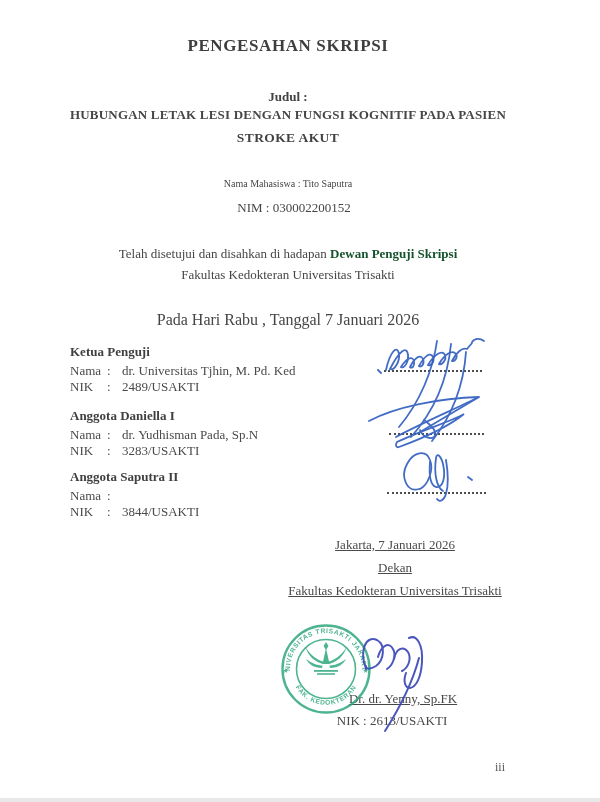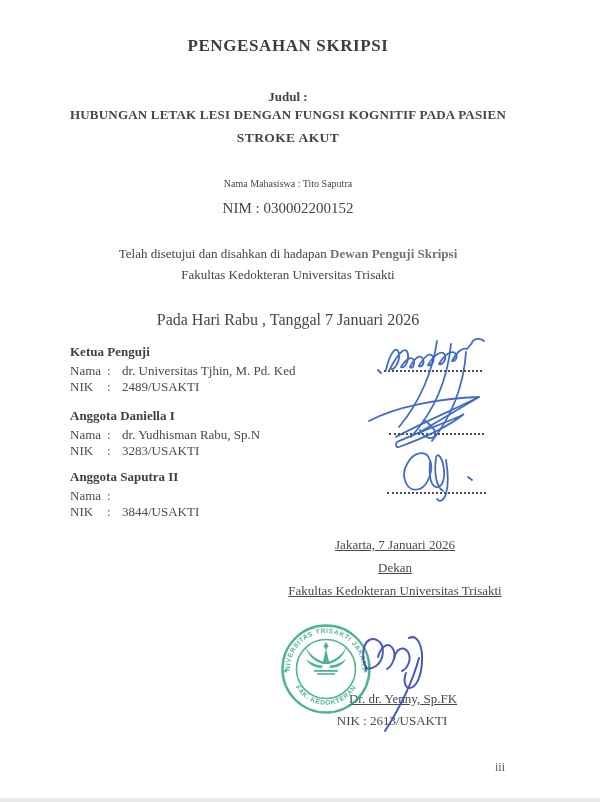--- a/index.html
+++ b/index.html
@@ -12,25 +12,25 @@
     color:#454545;
     overflow:hidden;
   }
   .abs{position:absolute;}
   .centered-col{left:0;width:576px;text-align:center;}
   .doc-title{top:36px;font-size:17px;font-weight:bold;letter-spacing:.6px;color:#3e3e3e;}
   .judul-label{top:89px;font-size:13px;font-weight:bold;color:#424242;}
   .judul-line1{top:107px;font-size:13px;font-weight:bold;color:#464646;letter-spacing:.2px;}
   .judul-line2{top:130px;font-size:13.5px;font-weight:bold;color:#424242;letter-spacing:.4px;}
   .nama-line{top:178px;font-size:10px;}
-  .nim-line{top:200px;font-size:15px;}
+  .nim-line{top:200px;font-size:13px;padding-left:6px;}
   .telah-line{top:246px;font-size:13px;}
   .fak-line{top:267px;font-size:13px;}
   .pada-line{top:311px;font-size:16px;}
-  .bold{font-weight:bold;color:#737373;margin-top:45px;}
+  .bold{font-weight:bold;color:#14532d;margin-top:45px;}
   .examiner{left:70px;width:310px;font-size:13px;color:#4a4a4a;}
   .examiner .role{font-weight:bold;color:#3f3f3f;margin-bottom:3px;line-height:16px;}
   .examiner .row{display:flex;line-height:15.5px;}
   .examiner .lbl{width:37px;}
   .examiner .col{width:15px;text-align:left;}
   .examiner .val{flex:1;text-align:left;}
   .dotline{border-bottom:2px dotted #4d4d4d;height:0;}
   .dean-block{font-size:13px;color:#4a4a4a;text-decoration:underline;}
   .jakarta{left:195px;width:400px;text-align:center;top:537px;}
   .dekan{left:195px;width:400px;text-align:center;top:560px;}
@@ -71,21 +71,21 @@
         <span class="col">:</span>
         <span class="val">2489/USAKTI</span>
     </div>
   </div>
 
   <div class="abs examiner" style="top:408px;">
     <div class="role">Anggota Daniella I</div>
     <div class="row">
       <span class="lbl">Nama</span>
         <span class="col">:</span>
-        <span class="val">dr. Yudhisman Rabu, Sp.N</span>
+        <span class="val">dr. Yudhisman Pada, Sp.N</span>
     </div>
     <div class="row">
       <span class="lbl">NIK</span>
         <span class="col">:</span>
         <span class="val">3283/USAKTI</span>
     </div>
   </div>
 
   <div class="abs examiner" style="top:469px;">
     <div class="role">Anggota Saputra II</div>

